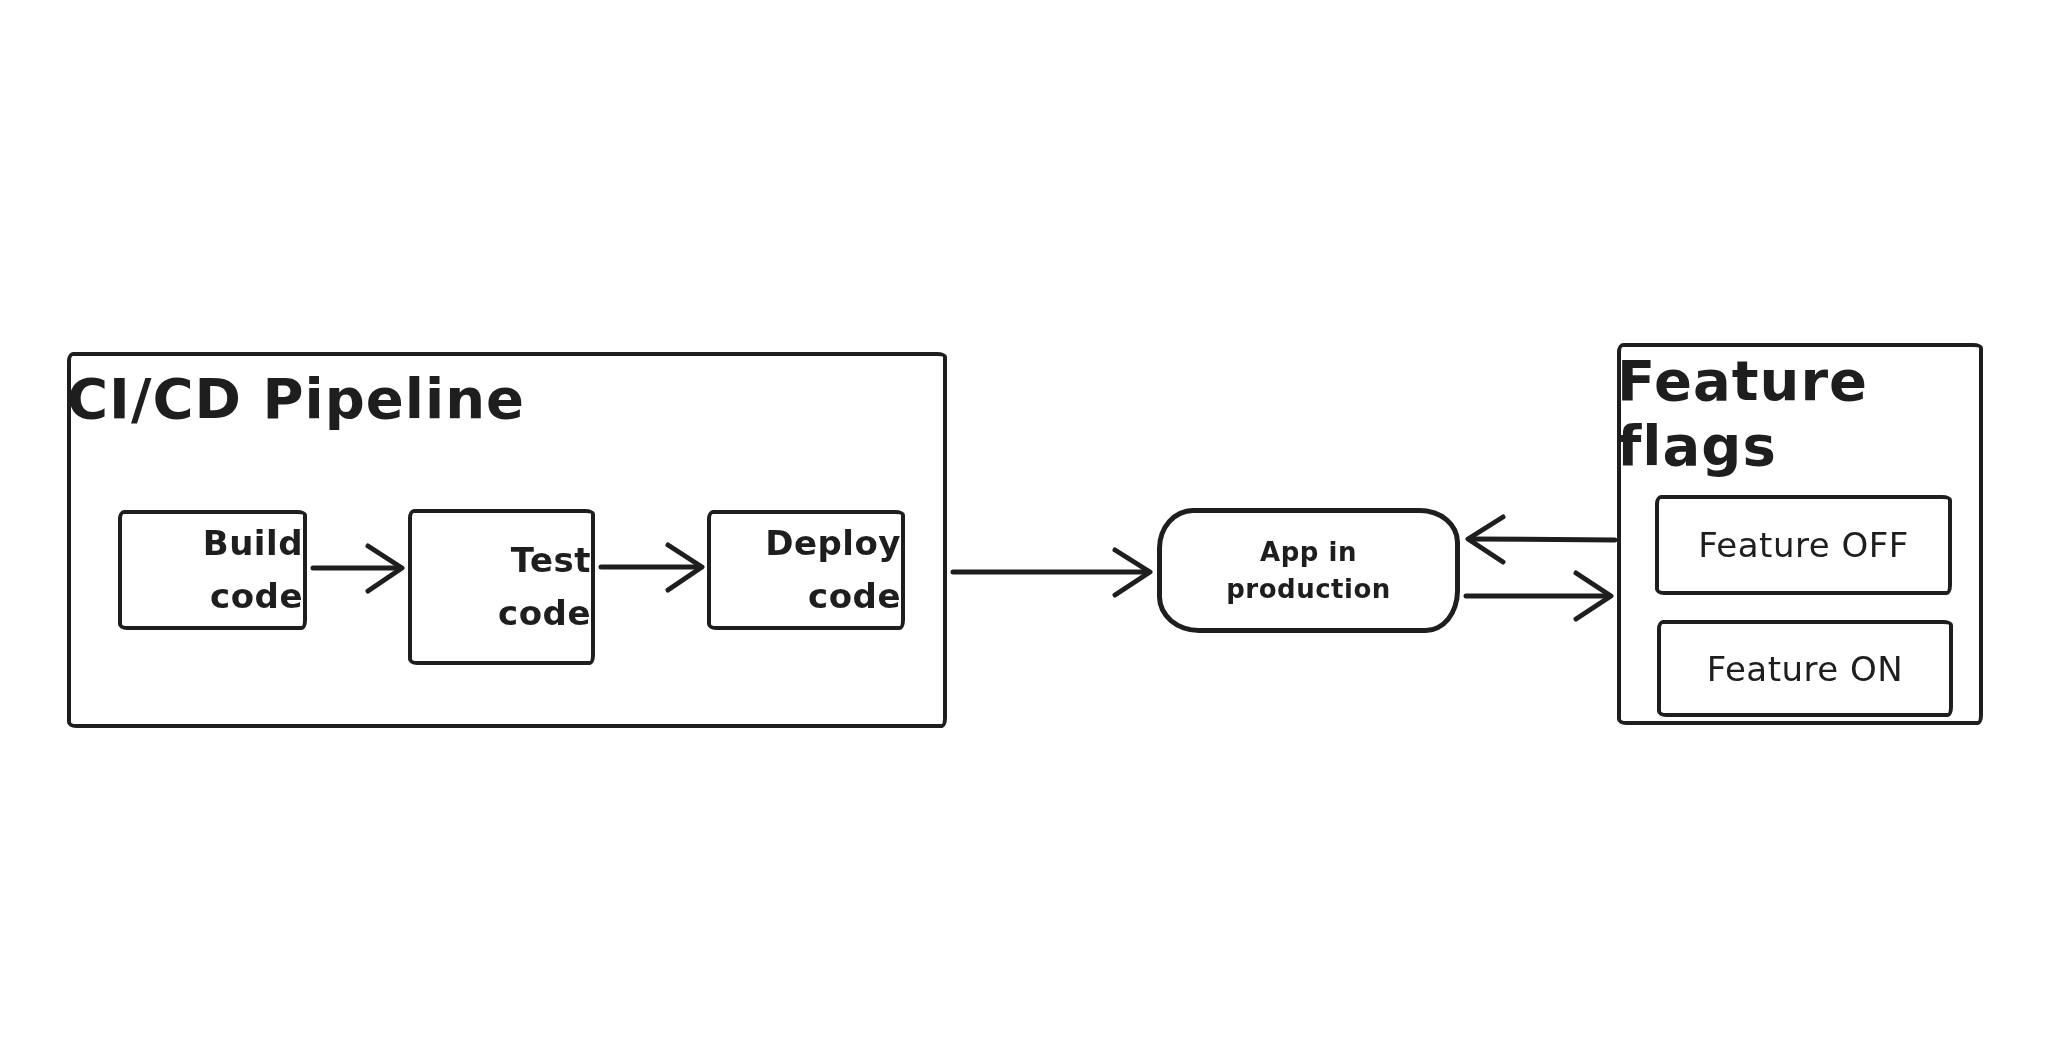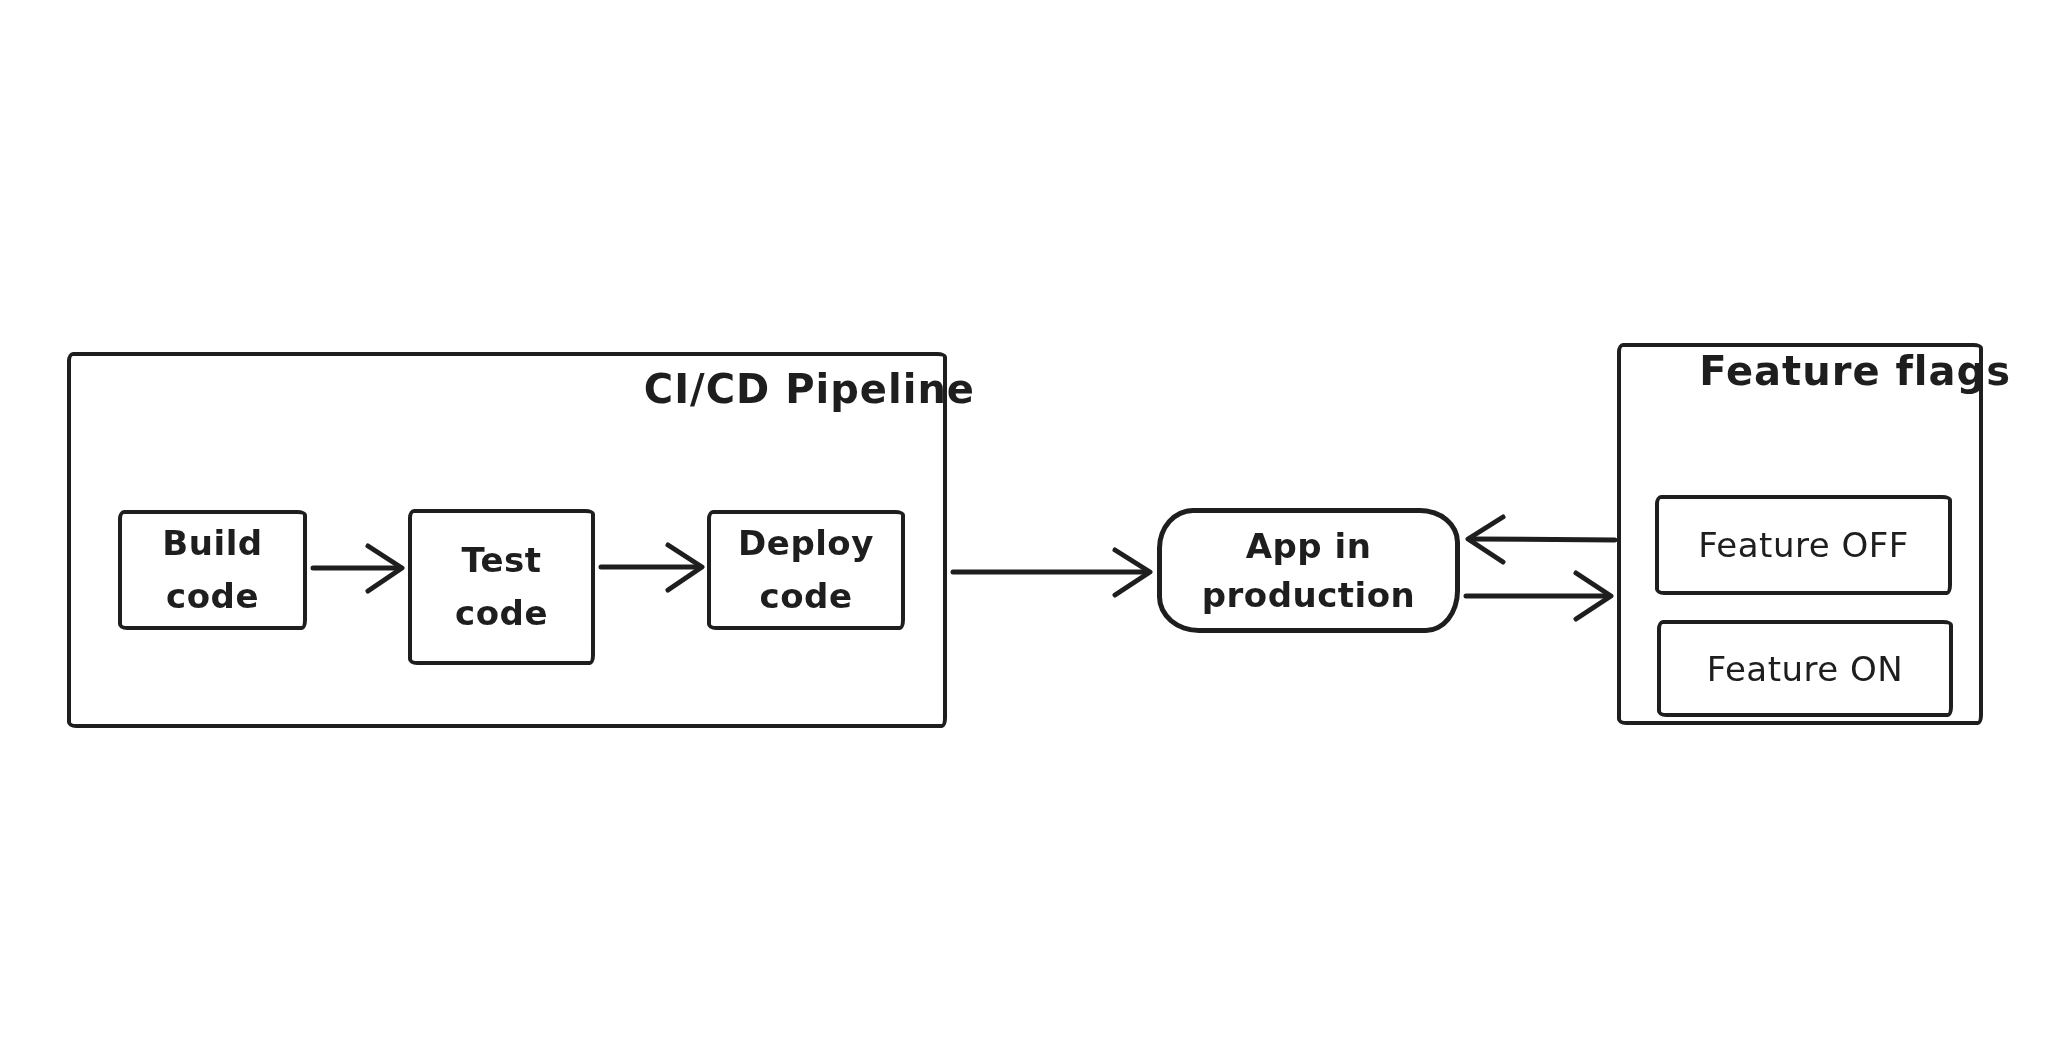--- a/index.html
+++ b/index.html
@@ -39,39 +39,39 @@
     flex-direction: column;
     justify-content: center;
     align-items: center;
     text-align: center;
   }
   .step-label {
     font-size: 34px;
     font-weight: 600;
     line-height: 1.55;
     letter-spacing: 0.5px;
+    align-items: flex-end;
   }
   .app-label {
-    font-size: 34px;
+    font-size: 26px;
     font-weight: 600;
     line-height: 1.42;
     letter-spacing: 0.5px;
   }
   .flag-label {
     font-size: 34px;
     font-weight: 400;
     letter-spacing: 0.5px;
   }
   .group-title {
     position: absolute;
-    text-align: right;
-    font-size: 40px;
+    text-align: left;
+    font-size: 56px;
     font-weight: 600;
     letter-spacing: 1px;
-    padding-left: 28px;
   }
   svg.arrows {
     position: absolute;
     top: 0;
     left: 0;
     pointer-events: none;
   }
   svg.arrows path {
     stroke: #1e1e1e;
     stroke-width: 5;

